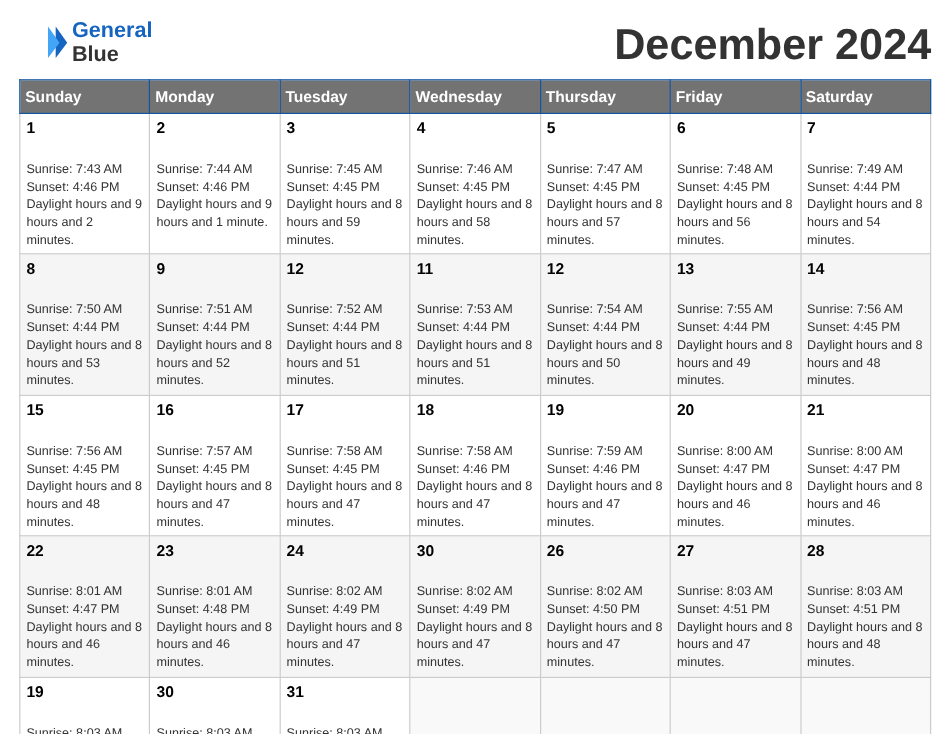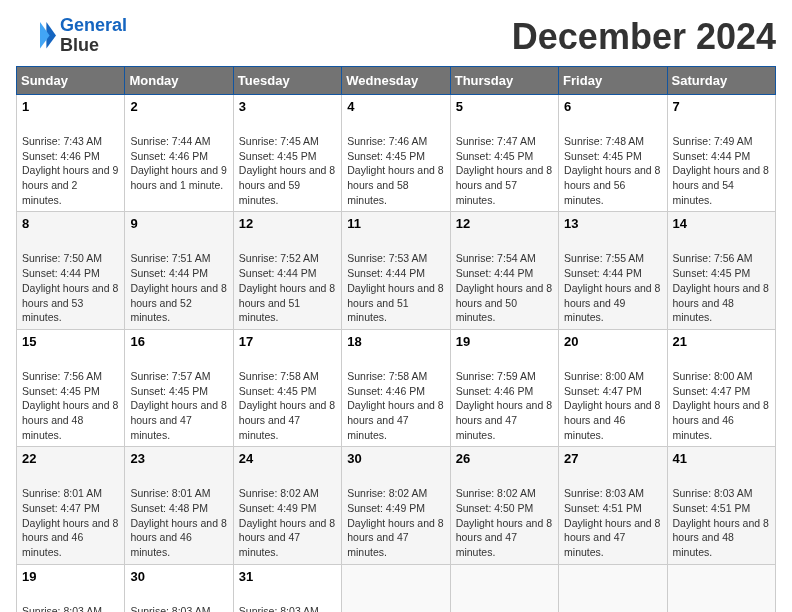--- a/index.html
+++ b/index.html
@@ -335,21 +335,21 @@
         </td>
         <td>
           <span class="day-num">27</span>
 <div class="day-info">
   Sunrise: 8:03 AM<br>
   Sunset: 4:51 PM<br>
   Daylight hours and 8 hours and 47 minutes.
 </div>
         </td>
         <td>
-          <span class="day-num">41</span>
+          <span class="day-num">28</span>
 <div class="day-info">
   Sunrise: 8:03 AM<br>
   Sunset: 4:51 PM<br>
   Daylight hours and 8 hours and 48 minutes.
 </div>
         </td>
       </tr>
       <tr>
         <td>
           <span class="day-num">19</span>

